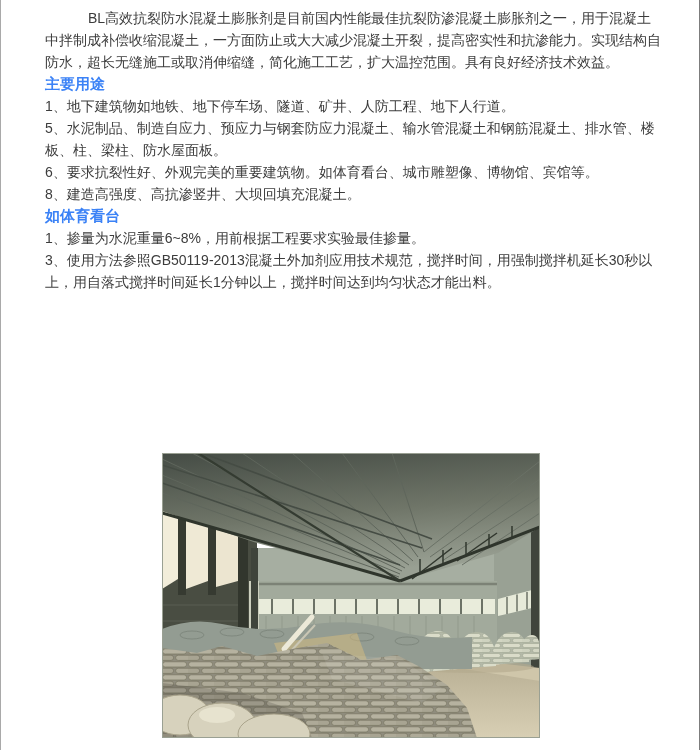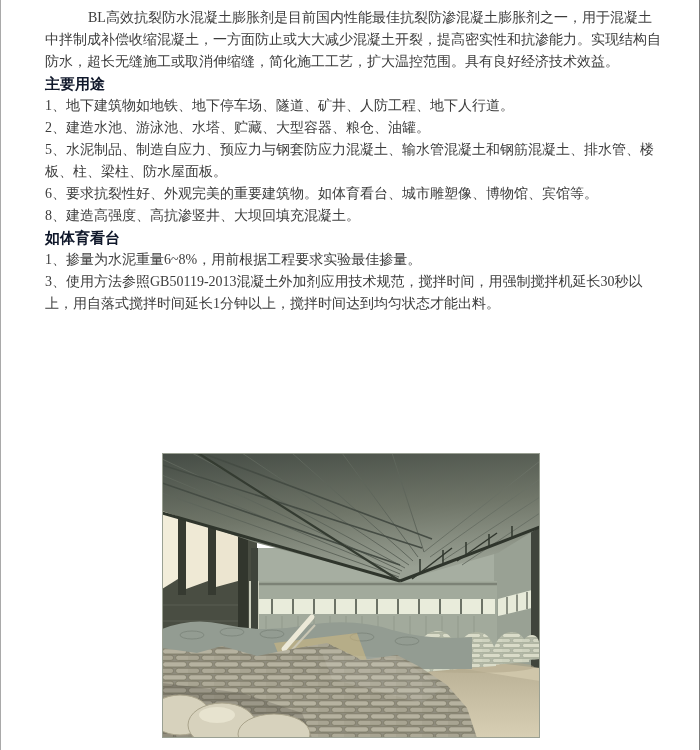--- a/index.html
+++ b/index.html
@@ -14,46 +14,45 @@
     font-family:"Liberation Sans","DejaVu Sans",sans-serif;
   }
   .content{
     padding:7px 36px 0 44px;
     width:620px;
     color:#3c3c3c;
     font-size:14px;
     line-height:22px;
     letter-spacing:0;
   }
-  .content p{margin:0;font-family:Liberation Serif, serif;}
+  .content p{margin:0;}
   .content h2{
     margin:0;
     font-size:15px;
     line-height:22px;
     font-weight:bold;
-    color:#0f172a;
+    color:#3b82f6;
   }
   .indent{text-indent:43px;}
   figure.photo{
     margin:0;
     position:absolute;
     left:161px;top:453px;
     width:378px;height:285px;
   }
   figure.photo svg{display:block;}
 </style>
 </head>
 <body>
 
 <div class="content">
   <p class="indent">BL高效抗裂防水混凝土膨胀剂是目前国内性能最佳抗裂防渗混凝土膨胀剂之一，用于混凝土中拌制成补偿收缩混凝土，一方面防止或大大减少混凝土开裂，提高密实性和抗渗能力。实现结构自防水，超长无缝施工或取消伸缩缝，简化施工工艺，扩大温控范围。具有良好经济技术效益。</p>
 
   <h2>主要用途</h2>
   <p>1、地下建筑物如地铁、地下停车场、隧道、矿井、人防工程、地下人行道。</p>
-  <p>2、建造水池、游泳池、水塔、贮藏、大型容器、粮仓、油罐。</p>
   <p>5、水泥制品、制造自应力、预应力与钢套防应力混凝土、输水管混凝土和钢筋混凝土、排水管、楼板、柱、梁柱、防水屋面板。</p>
   <p>6、要求抗裂性好、外观完美的重要建筑物。如体育看台、城市雕塑像、博物馆、宾馆等。</p>
   <p>8、建造高强度、高抗渗竖井、大坝回填充混凝土。</p>
 
   <h2>如体育看台</h2>
   <p>1、掺量为水泥重量6~8%，用前根据工程要求实验最佳掺量。</p>
   <p>3、使用方法参照GB50119-2013混凝土外加剂应用技术规范，搅拌时间，用强制搅拌机延长30秒以上，用自落式搅拌时间延长1分钟以上，搅拌时间达到均匀状态才能出料。</p>
 </div>
 
 <figure class="photo">

